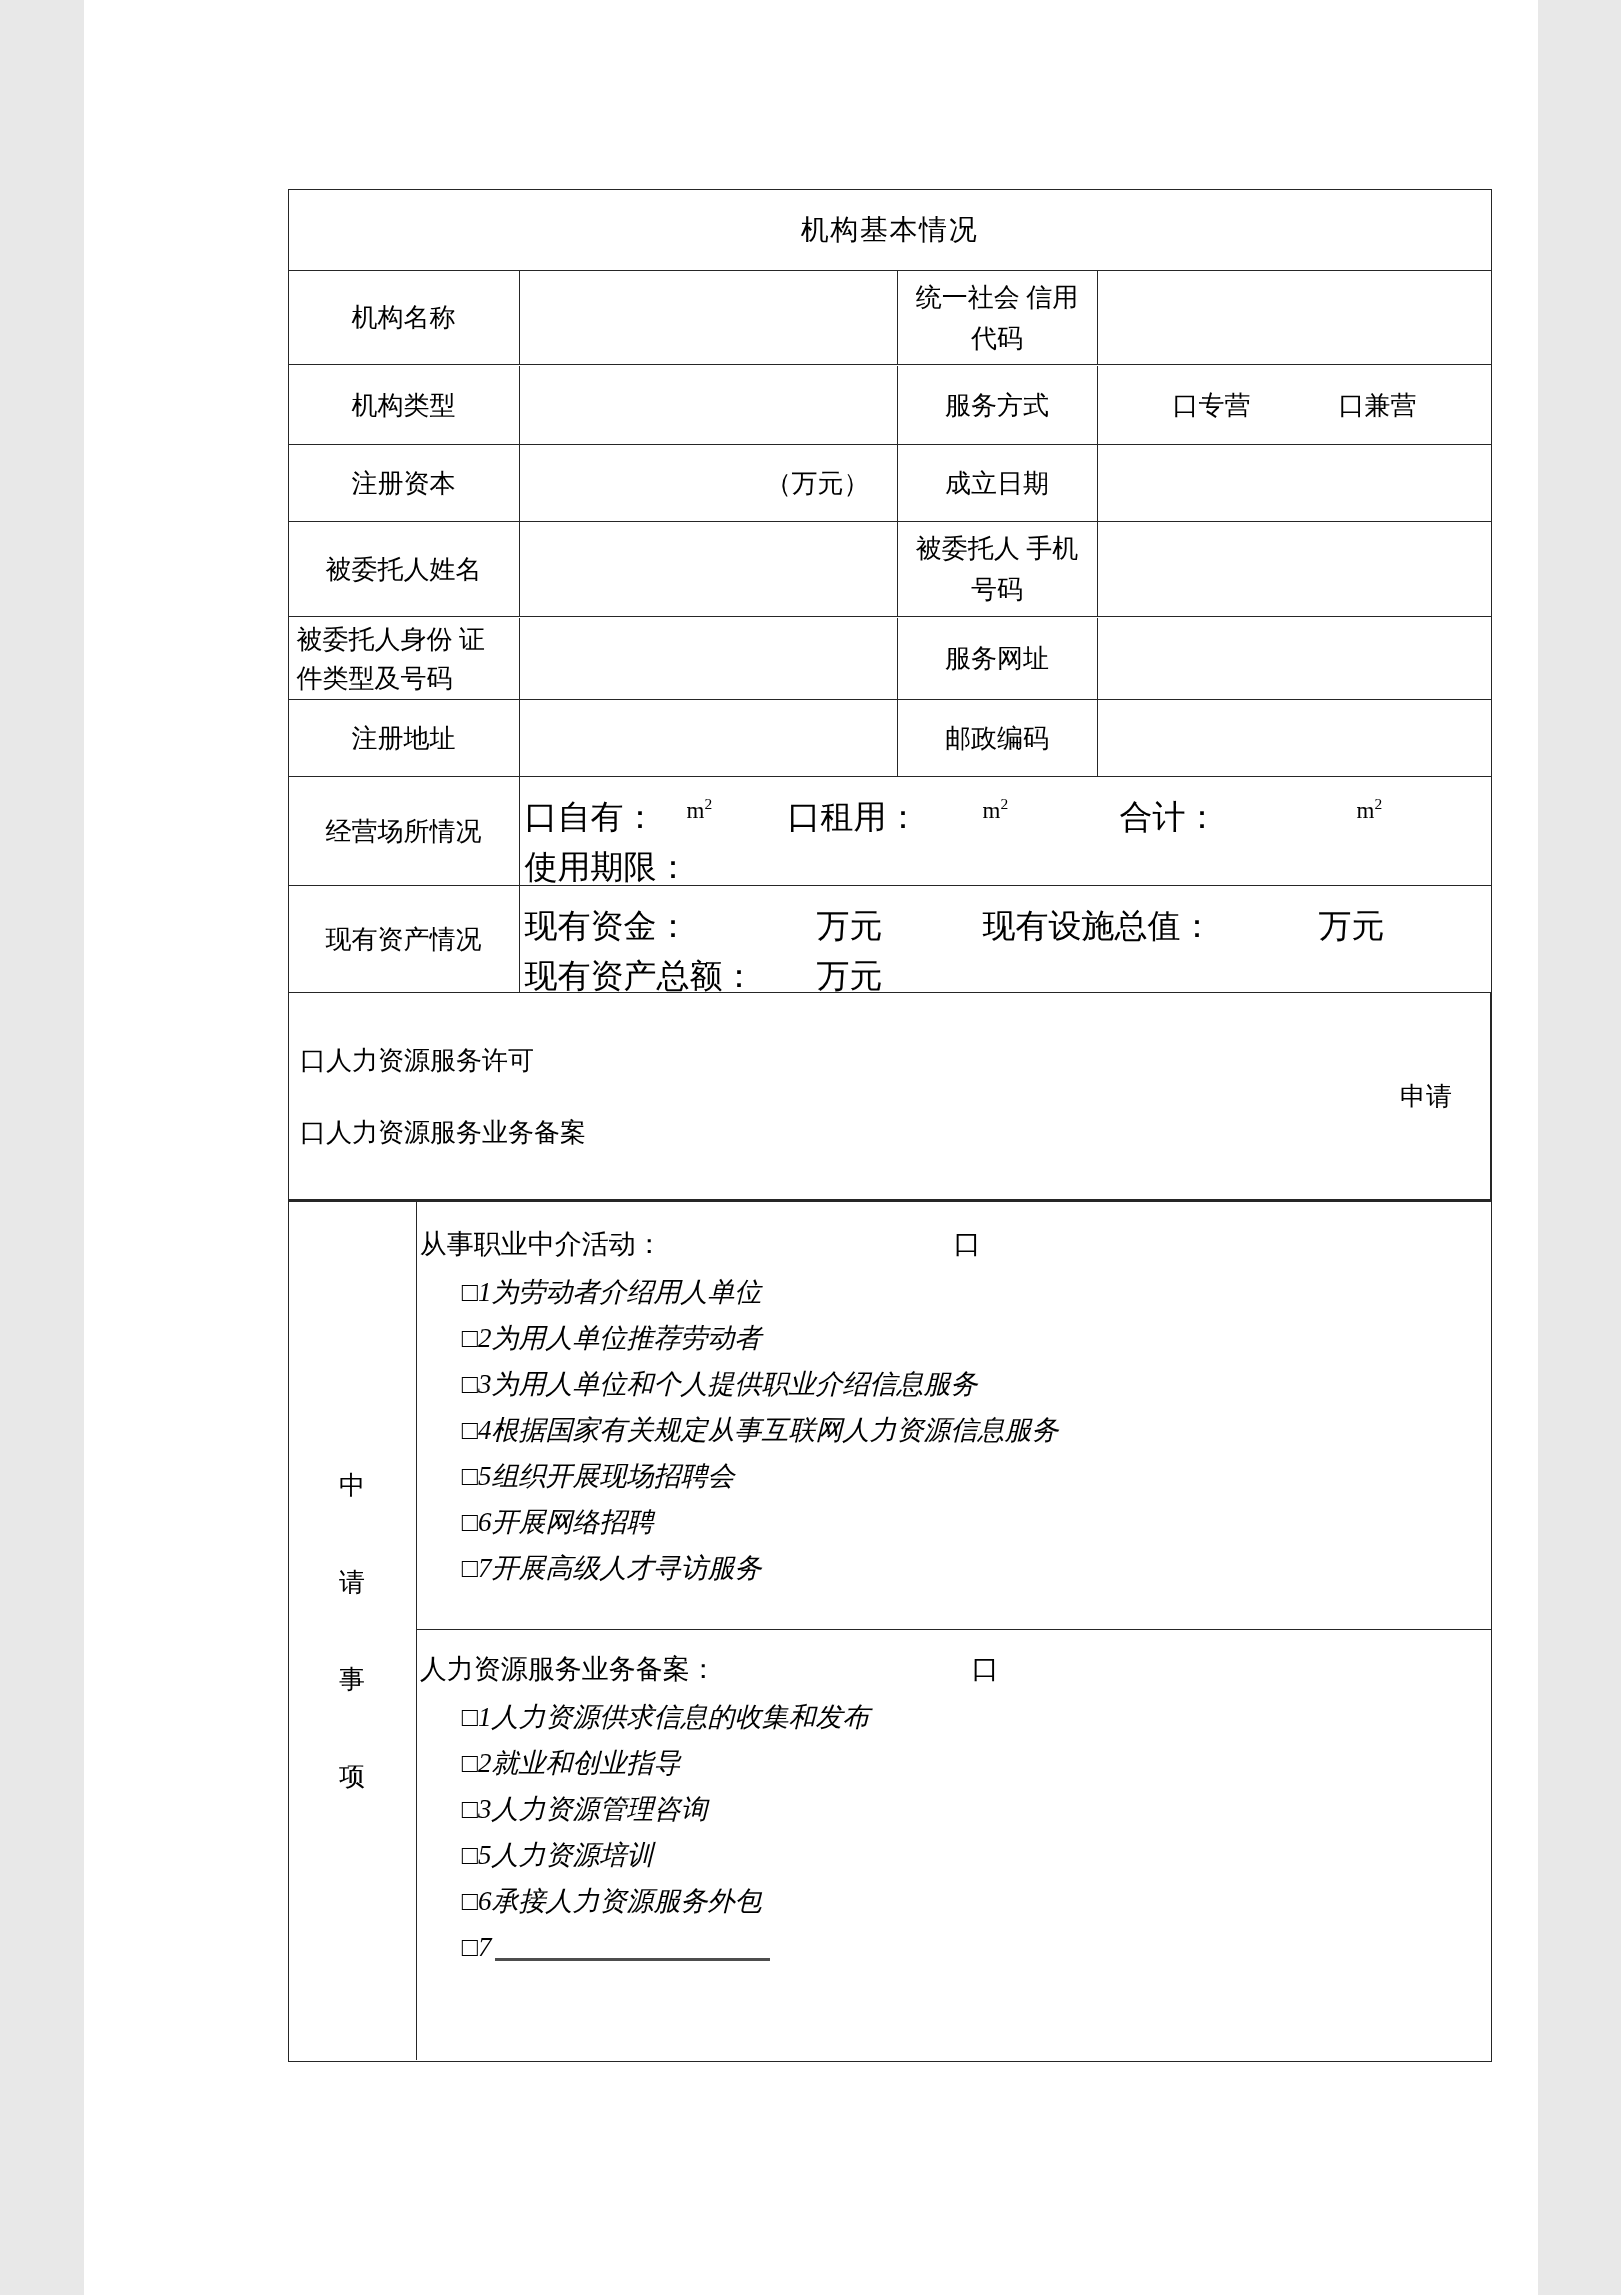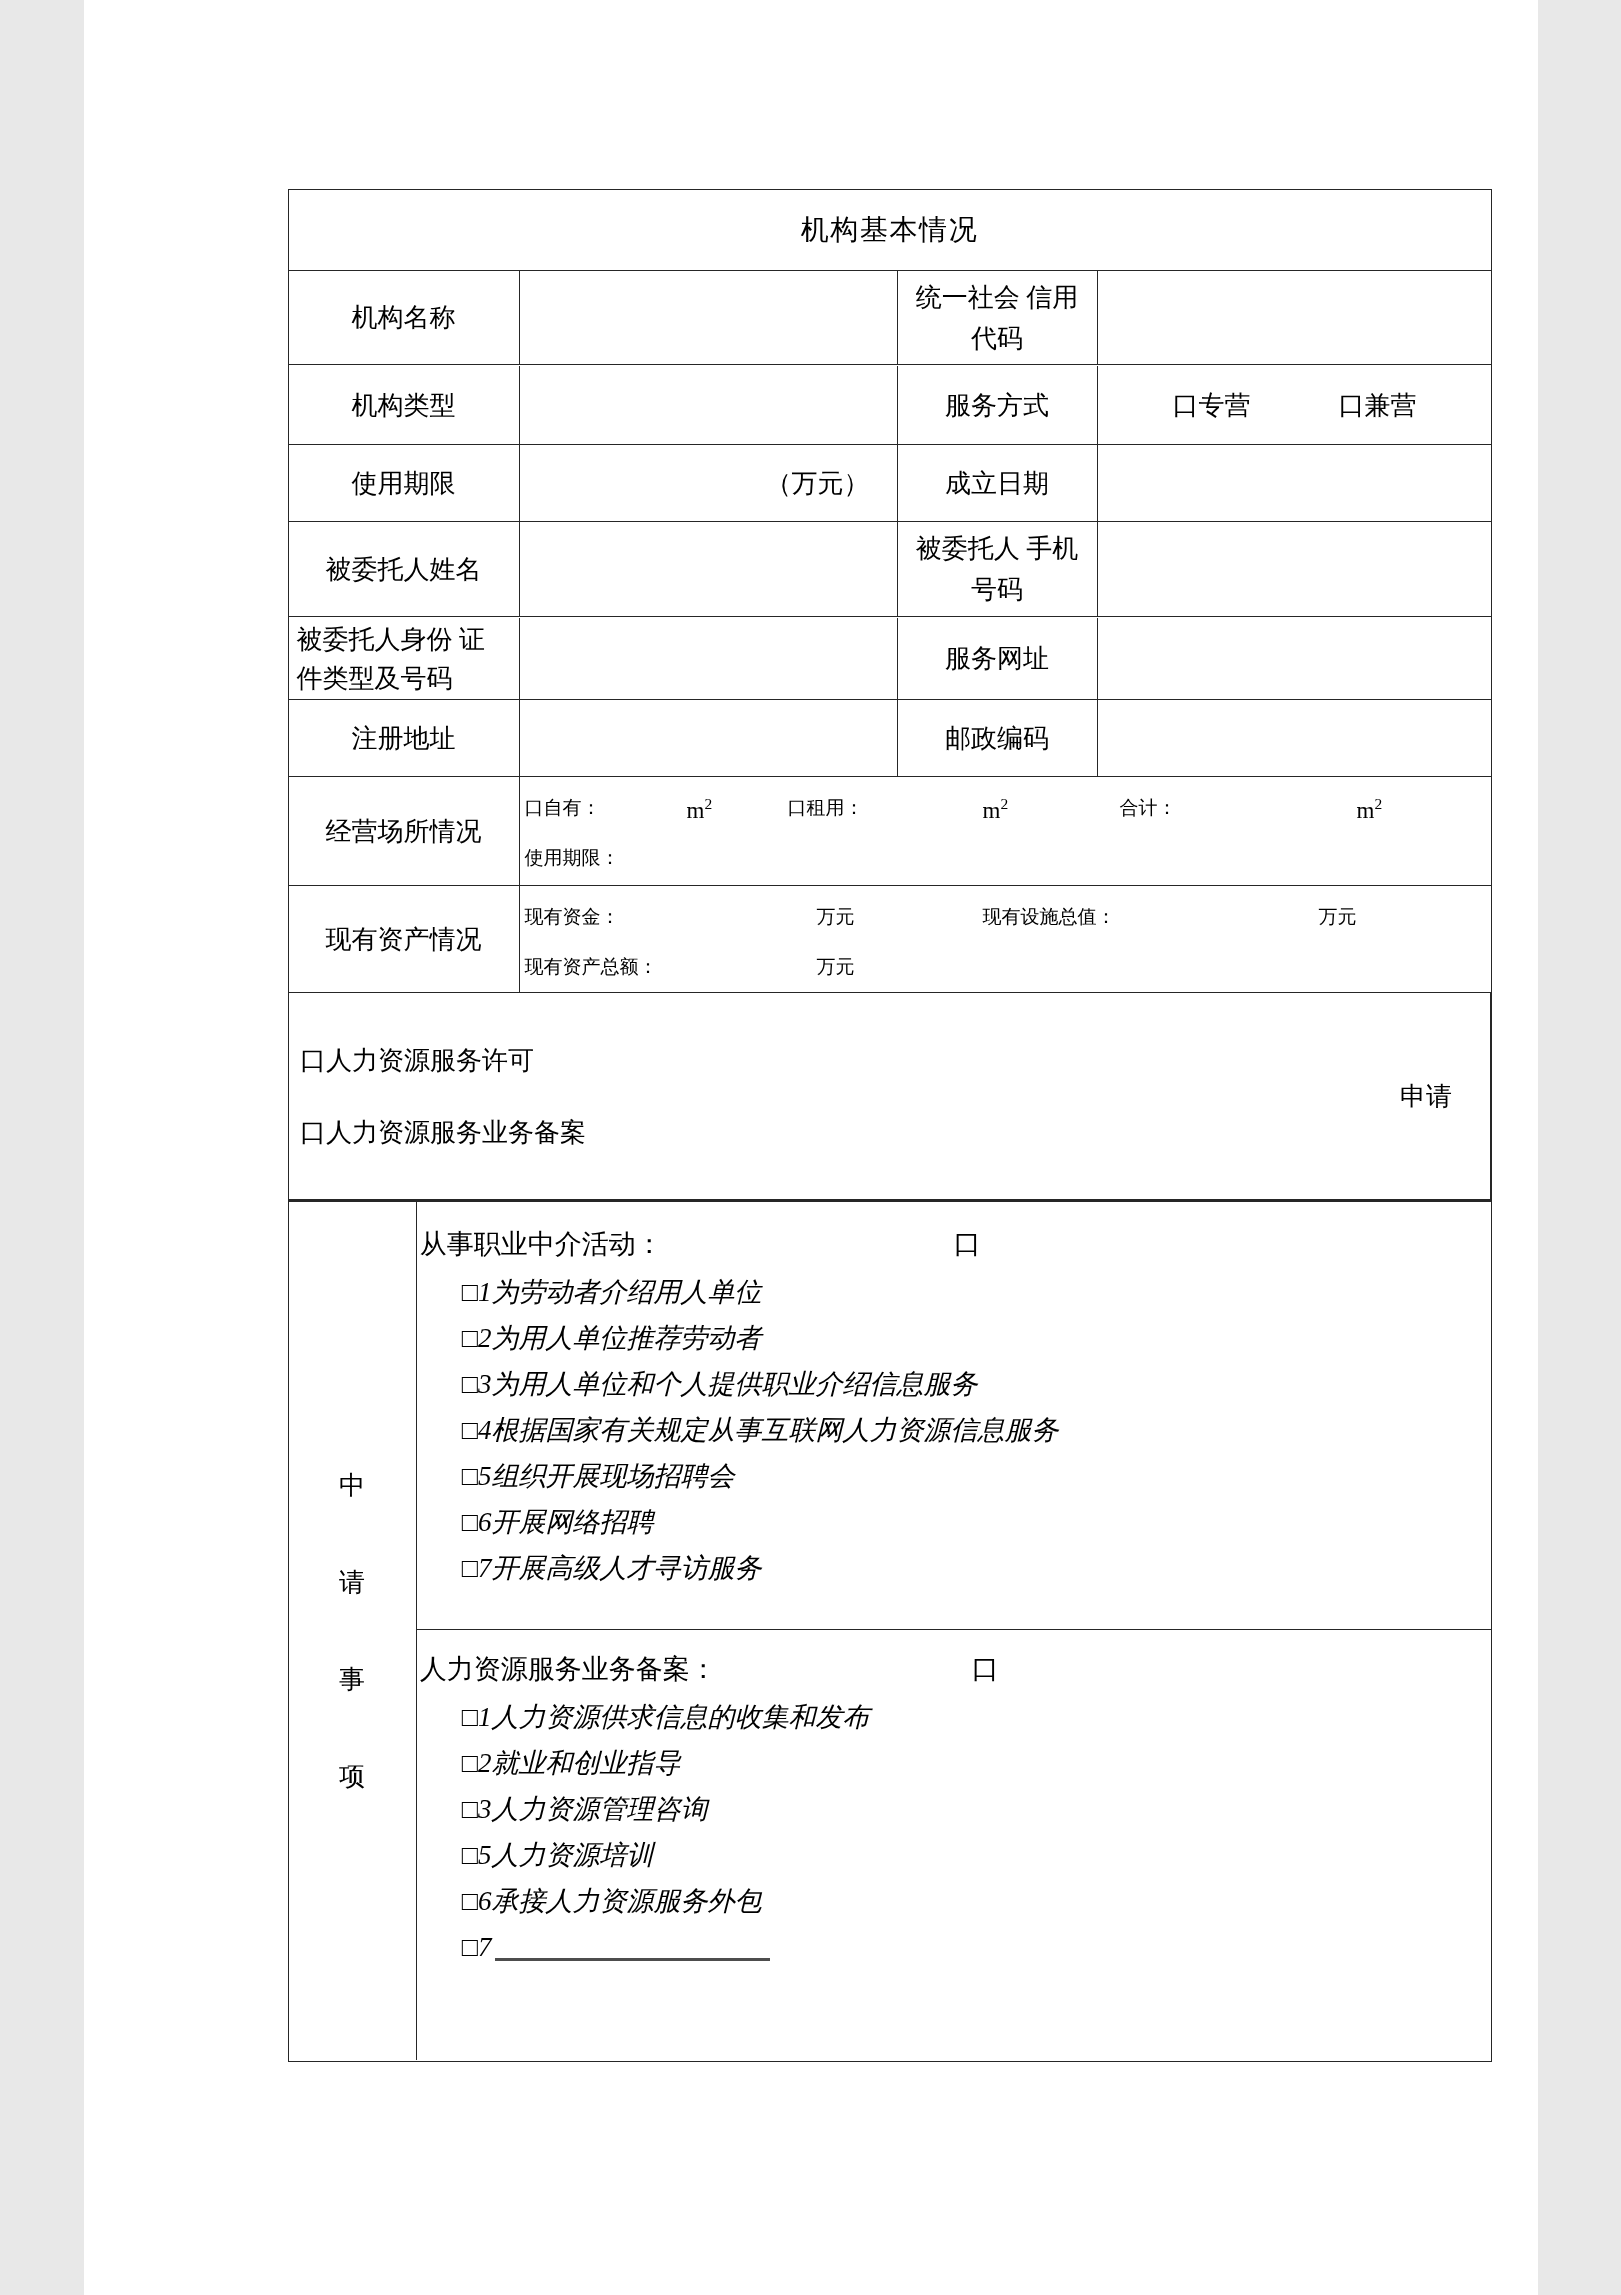--- a/index.html
+++ b/index.html
@@ -21,21 +21,21 @@
   .lab{display:flex;flex-direction:column;align-items:center;justify-content:center;
     font-size:26px;line-height:41px;text-align:center;}
   .lab.leftal{align-items:flex-start;text-align:left;padding-left:8.1px;line-height:39px;}
   .c1{width:231px;} .c2{width:378px;} .c3{width:200px;} .c4{width:393px;}
   .cN{width:128px;} .cW{flex:1;}
   .title-row{align-items:center;justify-content:center;display:flex;}
   .title{font-size:28px;letter-spacing:1.6px;}
   .opts{display:flex;align-items:center;font-size:26px;padding-left:75px;gap:88px;}
   .paren-cell{display:flex;align-items:center;justify-content:flex-end;
     padding-right:27px;font-size:26px;}
-  .pos{position:absolute;font-size:19px;white-space:nowrap;}
+  .pos{position:absolute;font-size:33px;white-space:nowrap;}
   .sq{font-size:23px;}
   .sq sup{font-size:15.5px;}
   .apply-opts{display:flex;flex-direction:column;justify-content:center;
     gap:37px;padding-left:11.4px;font-size:26px;}
   .vlabel{display:flex;flex-direction:column;align-items:center;justify-content:center;
     gap:62px;font-size:26px;}
   .sec{box-sizing:border-box;position:relative;padding-top:16.3px;padding-left:3.3px;}
   .sec1{height:428px;border-bottom:1.6px solid #262626;}
   .sec2{height:430px;padding-top:13px;}
   .sec-head{position:relative;height:51px;display:flex;align-items:center;
@@ -73,21 +73,21 @@
       <div class="cell c1 bdr lab">机构类型</div>
       <div class="cell c2 bdr"></div>
       <div class="cell c3 bdr lab">服务方式</div>
       <div class="cell c4 opts">
         <span>口专营</span>
         <span>口兼营</span>
       </div>
     </div>
 
     <div class="row" style="top:255px;height:77px;">
-      <div class="cell c1 bdr lab">使用期限</div>
+      <div class="cell c1 bdr lab">注册资本</div>
       <div class="cell c2 bdr paren-cell">
         <span>（万元）</span>
       </div>
       <div class="cell c3 bdr lab">成立日期</div>
       <div class="cell c4"></div>
     </div>
 
     <div class="row" style="top:332px;height:95px;">
       <div class="cell c1 bdr lab">被委托人姓名</div>
       <div class="cell c2 bdr"></div>

